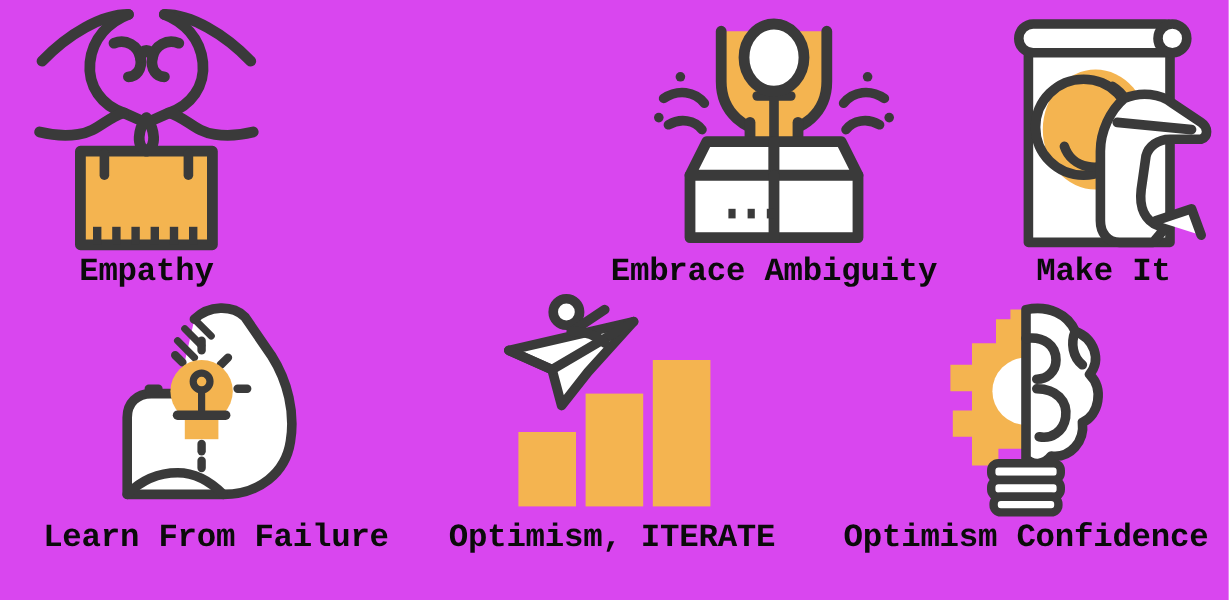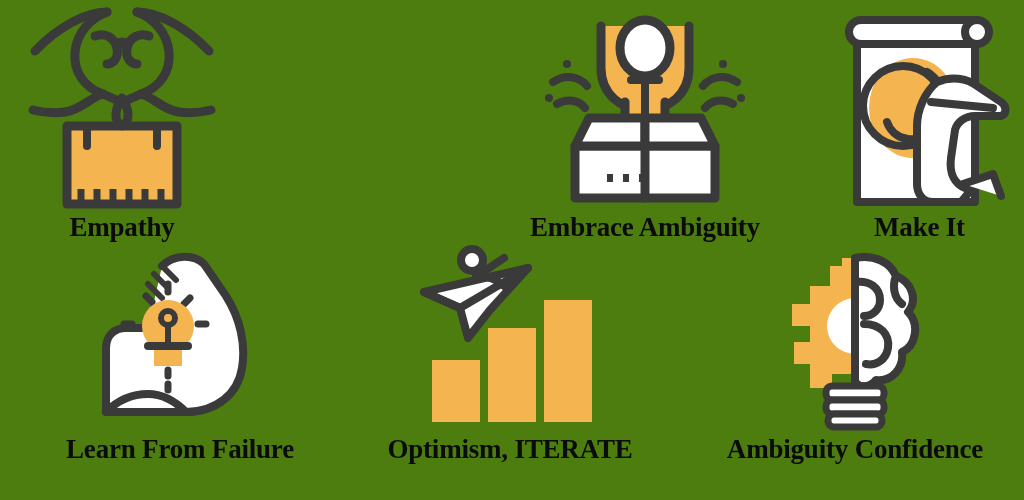--- a/index.html
+++ b/index.html
@@ -4,23 +4,23 @@
 <style>
   html, body {
     margin: 0;
     padding: 0;
     background: #ffffff;
   }
   #poster {
     position: relative;
     width: 1024px;
     height: 500px;
-    background: #4d7c0f;
+    background: #d946ef;
     overflow: hidden;
-    font-family: Liberation Serif, serif;
+    font-family: Liberation Mono, monospace;
   }
   .cell {
     position: absolute;
     display: flex;
     flex-direction: column;
     align-items: center;
   }
   .icon-box {
     position: relative;
     display: block;
@@ -234,16 +234,16 @@
 
         <path d="M75 30 C 90 28, 100 36, 100 48 C 100 58, 92 64, 84 64" stroke="#3a3a3a"></path>
         <path d="M84 72 C 100 72, 110 82, 108 96 C 106 108, 96 114, 86 112" stroke="#3a3a3a"></path>
         <path d="M116 24 C 112 34, 114 46, 122 52" stroke="#3a3a3a"></path>
 
         <rect x="46" y="134" width="58" height="14" rx="6" fill="#ffffff" stroke="#3a3a3a" stroke-width="7"></rect>
         <rect x="46" y="148" width="58" height="14" rx="6" fill="#ffffff" stroke="#3a3a3a" stroke-width="7"></rect>
         <rect x="48" y="162" width="54" height="13" rx="6" fill="#ffffff" stroke="#3a3a3a" stroke-width="7"></rect>
       </svg>
     </div>
-    <div class="cell-label">Ambiguity Confidence</div>
+    <div class="cell-label">Optimism Confidence</div>
   </div>
 
 </div>
 
 </body></html>

